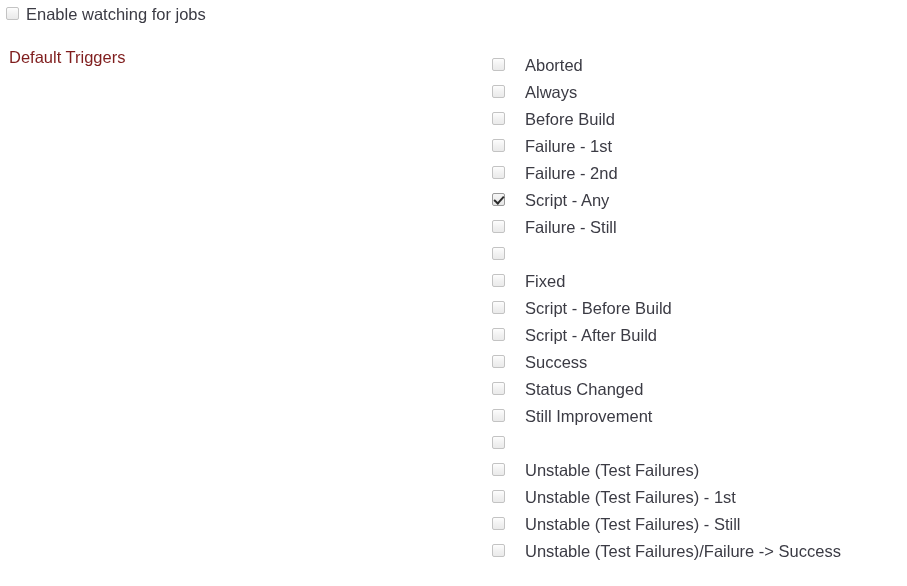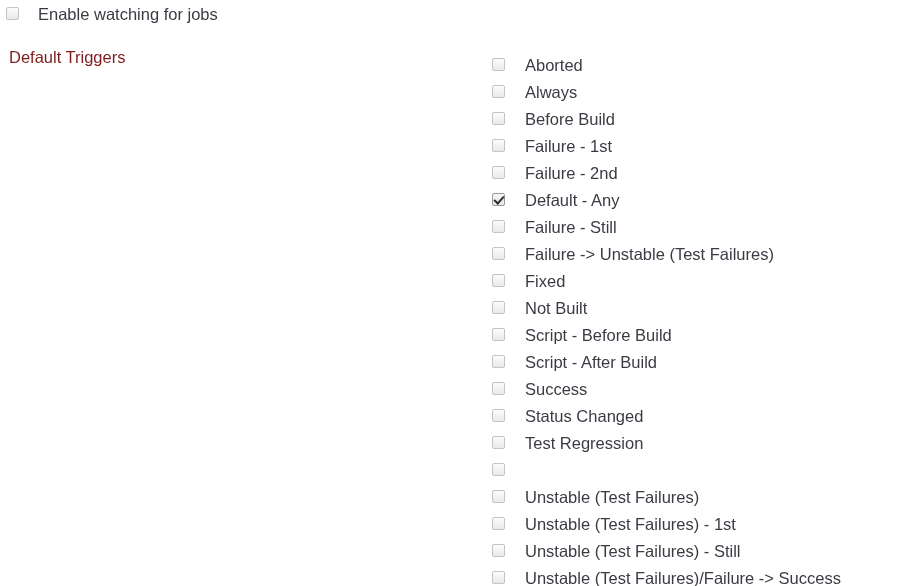--- a/index.html
+++ b/index.html
@@ -51,21 +51,21 @@
     position: absolute;
     left: 6px;
     top: 4px;
     display: flex;
     align-items: center;
   }
   .enable-row .cbox {
     margin-top: -1px;
   }
   .enable-label {
-    margin-left: 19px;
+    margin-left: 7px;
     font-size: 16.5px;
     line-height: 20px;
     color: #3b3b44;
     white-space: nowrap;
   }
 
   
   .section-label {
     position: absolute;
     left: 9px;
@@ -123,57 +123,52 @@
     <div class="trigger-row">
       <span class="cbox"></span>
       <span class="trigger-label">Failure - 1st</span>
     </div>
     <div class="trigger-row">
       <span class="cbox"></span>
       <span class="trigger-label">Failure - 2nd</span>
     </div>
     <div class="trigger-row">
       <span class="cbox checked"></span>
-      <span class="trigger-label">Default - Any</span>
+      <span class="trigger-label">Script - Any</span>
     </div>
     <div class="trigger-row">
       <span class="cbox"></span>
       <span class="trigger-label">Failure - Still</span>
     </div>
     <div class="trigger-row">
       <span class="cbox"></span>
-      <span class="trigger-label">Failure -&gt; Unstable (Test Failures)</span>
     </div>
     <div class="trigger-row">
       <span class="cbox"></span>
       <span class="trigger-label">Fixed</span>
-    </div>
-    <div class="trigger-row">
-      <span class="cbox"></span>
-      <span class="trigger-label">Not Built</span>
     </div>
     <div class="trigger-row">
       <span class="cbox"></span>
       <span class="trigger-label">Script - Before Build</span>
     </div>
     <div class="trigger-row">
       <span class="cbox"></span>
       <span class="trigger-label">Script - After Build</span>
     </div>
     <div class="trigger-row">
       <span class="cbox"></span>
       <span class="trigger-label">Success</span>
     </div>
     <div class="trigger-row">
       <span class="cbox"></span>
       <span class="trigger-label">Status Changed</span>
     </div>
     <div class="trigger-row">
       <span class="cbox"></span>
-      <span class="trigger-label">Test Regression</span>
+      <span class="trigger-label">Still Improvement</span>
     </div>
     <div class="trigger-row">
       <span class="cbox"></span>
     </div>
     <div class="trigger-row">
       <span class="cbox"></span>
       <span class="trigger-label">Unstable (Test Failures)</span>
     </div>
     <div class="trigger-row">
       <span class="cbox"></span>

